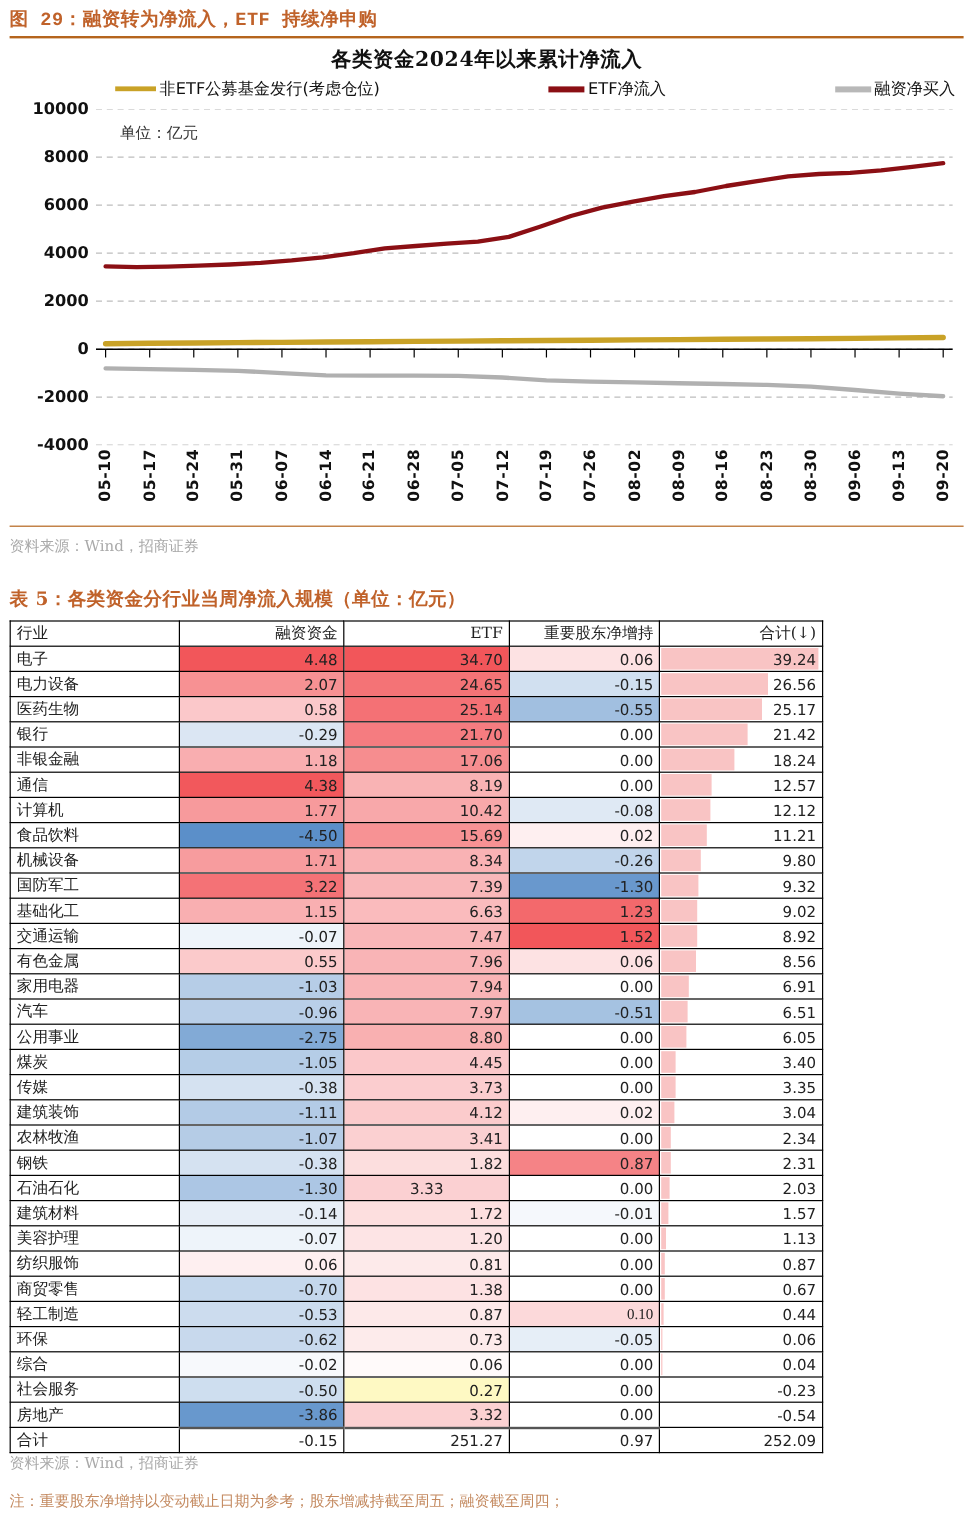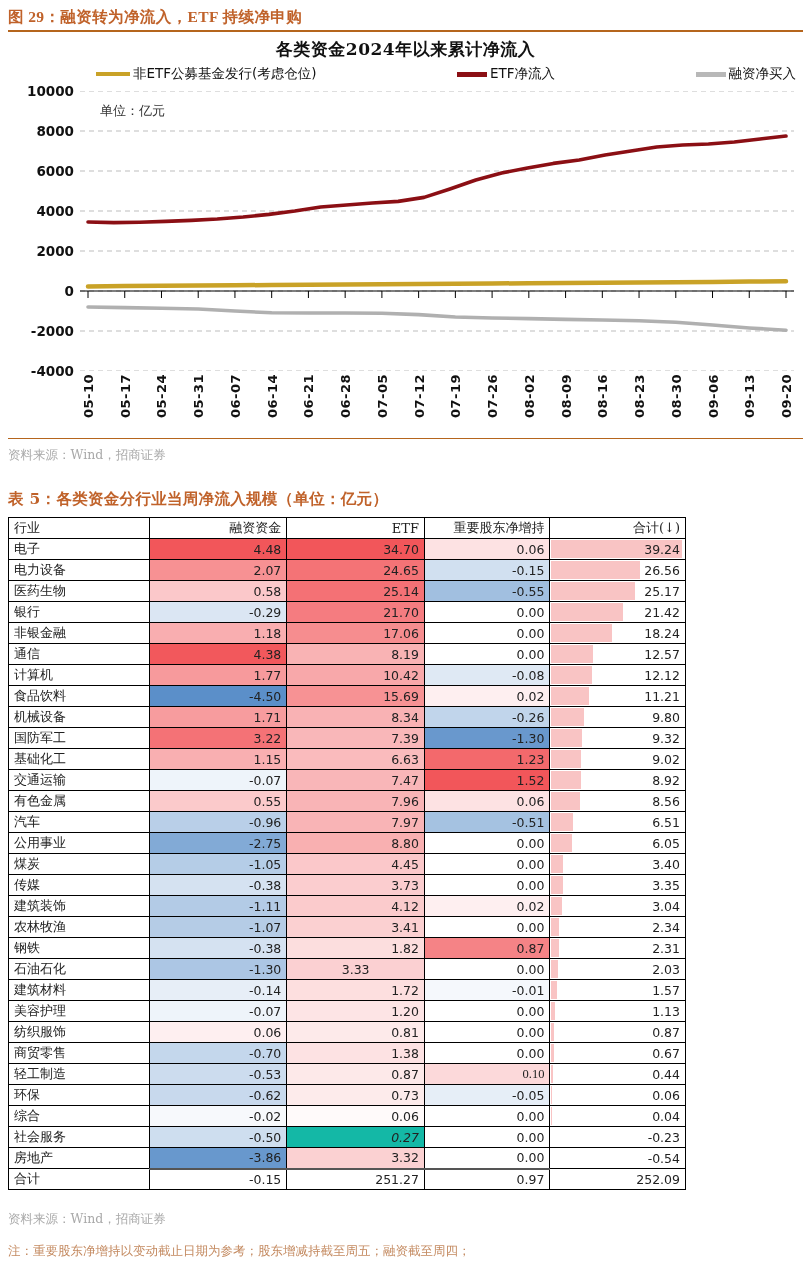--- a/index.html
+++ b/index.html
@@ -21,21 +21,21 @@
   .fig-caption {
     position: absolute;
     left: 8px;
     top: 6px;
     width: 795px;
     height: 26px;
     border-bottom: 2px solid #b5651d;
     box-sizing: border-box;
   }
   .fig-caption-text {
-    font-family: Liberation Serif, serif;
+    font-family: Liberation Mono, monospace;
     font-weight: bold;
     font-size: 15.5px;
     color: #c0622a;
     letter-spacing: 0.4px;
     line-height: 22px;
     white-space: nowrap;
   }
 
   
   .chart-block {
@@ -442,20 +442,27 @@
         <td class="c-total"><span class="bar" style="width: 29.7788px; background: rgb(249, 196, 196);"></span><span class="val">8.92</span></td>
       </tr>
       <tr>
         <td class="c-name">有色金属</td>
         <td class="c-num" style="background: rgb(251, 202, 203);">0.55</td>
         <td class="c-num" style="background: rgb(249, 180, 182);">7.96</td>
         <td class="c-holder" style="background: rgb(253, 226, 227);">0.06</td>
         <td class="c-total"><span class="bar" style="width: 28.577px; background: rgb(249, 196, 196);"></span><span class="val">8.56</span></td>
       </tr>
       <tr>
+        <td class="c-name">家用电器</td>
+        <td class="c-num" style="background: rgb(182, 205, 231);">-1.03</td>
+        <td class="c-num" style="background: rgb(249, 180, 182);">7.94</td>
+        <td class="c-holder" style="background: rgb(255, 255, 255);">0.00</td>
+        <td class="c-total"><span class="bar" style="width: 23.0686px; background: rgb(249, 196, 196);"></span><span class="val">6.91</span></td>
+      </tr>
+      <tr>
         <td class="c-name">汽车</td>
         <td class="c-num" style="background: rgb(185, 207, 232);">-0.96</td>
         <td class="c-num" style="background: rgb(249, 180, 182);">7.97</td>
         <td class="c-holder" style="background: rgb(165, 194, 225);">-0.51</td>
         <td class="c-total"><span class="bar" style="width: 21.7332px; background: rgb(249, 196, 196);"></span><span class="val">6.51</span></td>
       </tr>
       <tr>
         <td class="c-name">公用事业</td>
         <td class="c-num" style="background: rgb(130, 170, 214);">-2.75</td>
         <td class="c-num" style="background: rgb(249, 176, 177);">8.80</td>
@@ -549,21 +556,21 @@
       <tr>
         <td class="c-name">综合</td>
         <td class="c-num" style="background: rgb(247, 249, 252);">-0.02</td>
         <td class="c-num" style="background: rgb(255, 250, 250);">0.06</td>
         <td class="c-holder" style="background: rgb(255, 255, 255);">0.00</td>
         <td class="c-total"><span class="bar" style="width: 1px; background: rgb(249, 196, 196);"></span><span class="val">0.04</span></td>
       </tr>
       <tr>
         <td class="c-name">社会服务</td>
         <td class="c-num" style="background: rgb(206, 222, 239);">-0.50</td>
-        <td class="c-num" style="background: #14b8a6; font-style: italic;">0.27</td>
+        <td class="c-num" style="background: #fef9c3;">0.27</td>
         <td class="c-holder" style="background: rgb(255, 255, 255);">0.00</td>
         <td class="c-total"><span class="val">-0.23</span></td>
       </tr>
       <tr>
         <td class="c-name">房地产</td>
         <td class="c-num" style="background: rgb(104, 152, 205);">-3.86</td>
         <td class="c-num" style="background: rgb(251, 209, 210);">3.32</td>
         <td class="c-holder" style="background: rgb(255, 255, 255);">0.00</td>
         <td class="c-total"><span class="val">-0.54</span></td>
       </tr>

